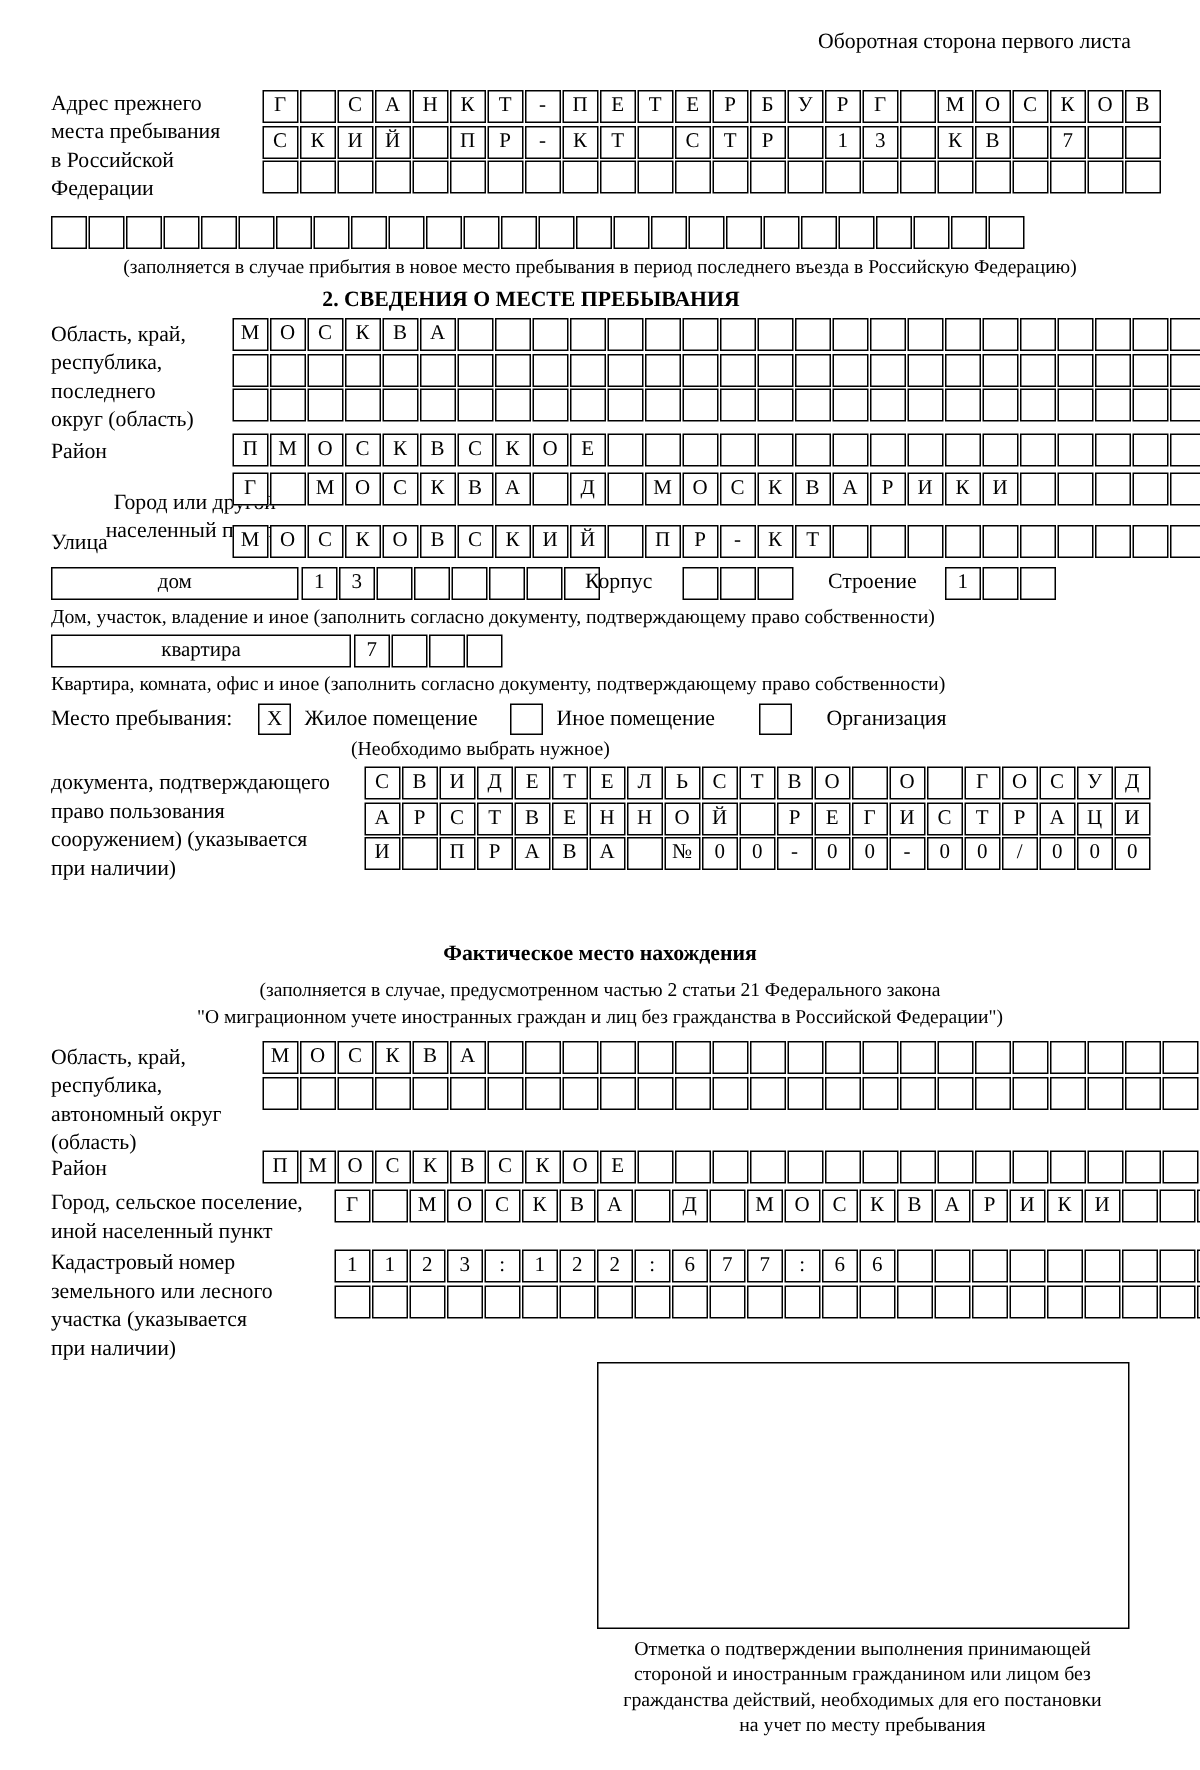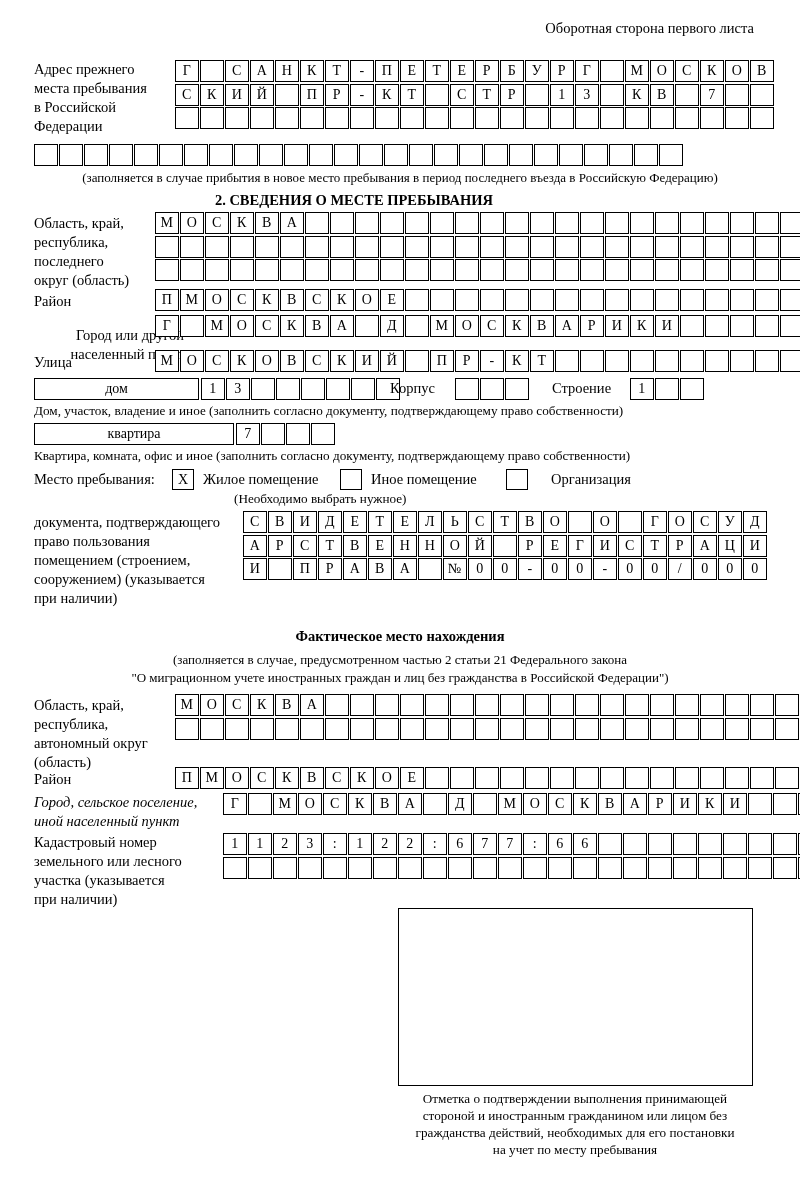--- a/index.html
+++ b/index.html
@@ -462,21 +462,20 @@
   <div class="abs lbl" style="left:203px; top:470px;">Жилое помещение</div>
   <div class="abs chk" style="left:340px; top:469px;"></div>
   <div class="abs lbl" style="left:371px; top:470px;">Иное помещение</div>
   <div class="abs chk" style="left:506px; top:469px;"></div>
   <div class="abs lbl" style="left:551px; top:470px;">Организация</div>
   <div class="abs small" style="left:234px; top:491px;">(Необходимо выбрать нужное)</div>
 
   <div class="abs" style="left:34px; top:513px; width:210px;">
     <div class="lbl">документа, подтверждающего</div>
     <div class="lbl">право пользования</div>
-    <div class="lbl">помещением (строением,</div>
     <div class="lbl">сооружением) (указывается</div>
     <div class="lbl">при наличии)</div>
   </div>
   <div class="abs" id="docRows" style="left:243px; top:511px;">
       <div class="cells">
         <div class="cell" style="width: 23.5px; height: 22px;">С</div>
         <div class="cell" style="width: 23.5px; height: 22px;">В</div>
         <div class="cell" style="width: 23.5px; height: 22px;">И</div>
         <div class="cell" style="width: 23.5px; height: 22px;">Д</div>
         <div class="cell" style="width: 23.5px; height: 22px;">Е</div>
@@ -636,21 +635,21 @@
         <div class="cell" style="width: 23.5px; height: 22px;"></div>
         <div class="cell" style="width: 23.5px; height: 22px;"></div>
         <div class="cell" style="width: 23.5px; height: 22px;"></div>
         <div class="cell" style="width: 23.5px; height: 22px;"></div>
         <div class="cell" style="width: 23.5px; height: 22px;"></div>
         <div class="cell" style="width: 23.5px; height: 22px;"></div>
         <div class="cell" style="width: 23.5px; height: 22px;"></div>
       </div>
     </div>
 
-  <div class="abs" style="left:34px; top:793px; width:200px;font-style:italic;">
+  <div class="abs" style="left:34px; top:793px; width:200px;">
     <div class="lbl">Город, сельское поселение,</div>
     <div class="lbl">иной населенный пункт</div>
   </div>
   <div class="abs" id="alCity" style="left:223px; top:793px;">
       <div class="cells">
         <div class="cell" style="width: 23.5px; height: 22px;">Г</div>
         <div class="cell" style="width: 23.5px; height: 22px;"></div>
         <div class="cell" style="width: 23.5px; height: 22px;">М</div>
         <div class="cell" style="width: 23.5px; height: 22px;">О</div>
         <div class="cell" style="width: 23.5px; height: 22px;">С</div>

